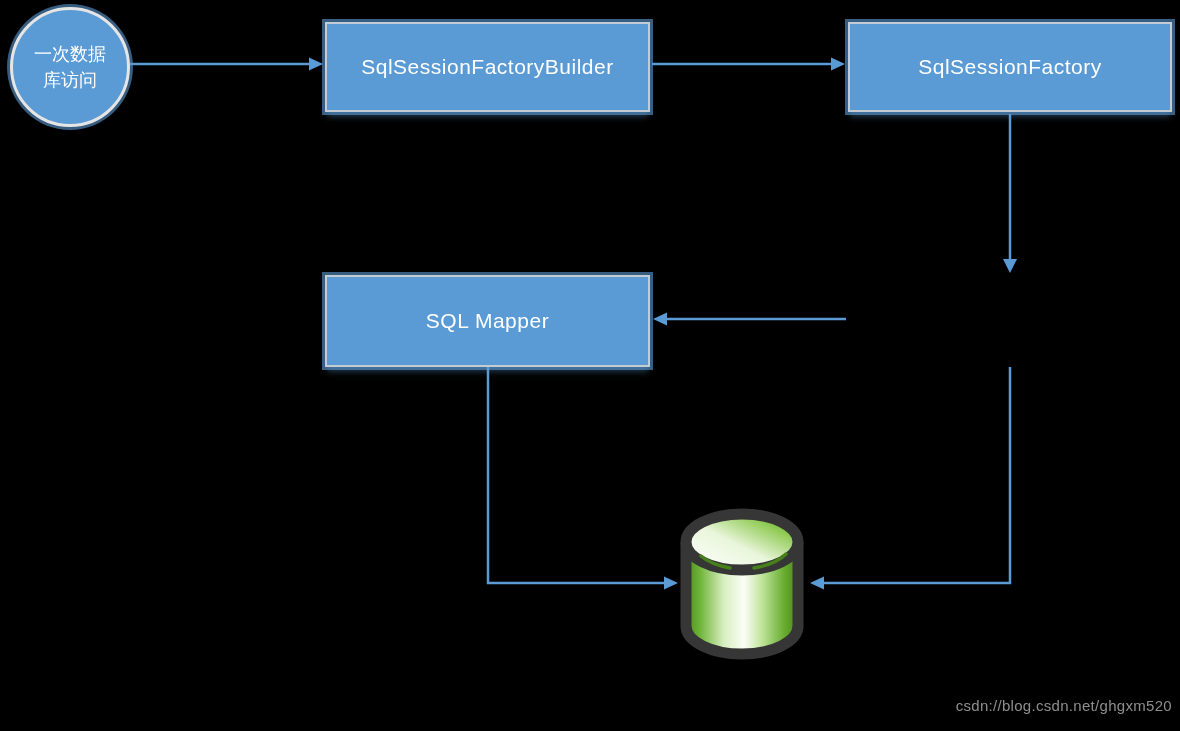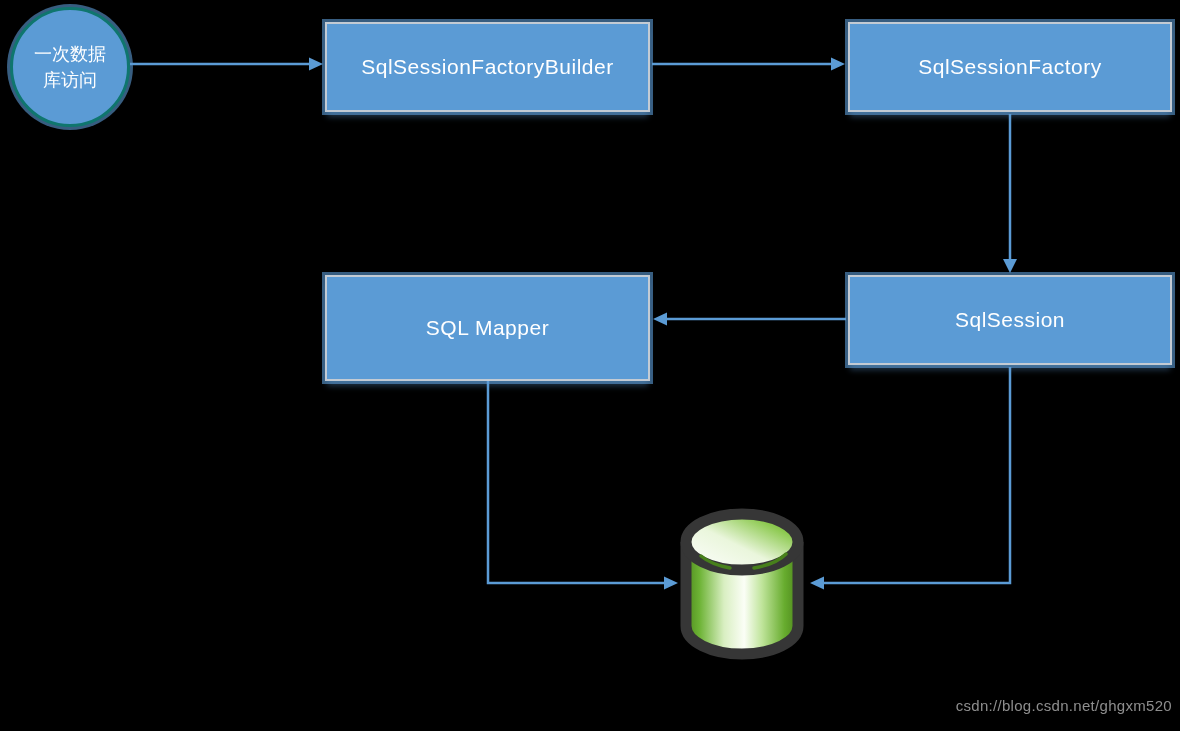--- a/index.html
+++ b/index.html
@@ -36,26 +36,26 @@
     text-align:center;
   }
   .box{
     border:2px solid var(--color-node-border);
     box-shadow:0 0 0 3px var(--color-node-glow),0 7px 6px -2px rgba(91,155,213,0.35);
     font-size:21px;
     letter-spacing:0.5px;
   }
   #box-builder{left:325px;top:22px;width:325px;height:90px;}
   #box-factory{left:848px;top:22px;width:324px;height:90px;}
-  #box-mapper{left:325px;top:275px;width:325px;height:106px;}
+  #box-mapper{left:325px;top:275px;width:325px;height:92px;}
   #box-session{left:848px;top:275px;width:324px;height:90px;}
   .circle{
     left:10px;top:7px;width:120px;height:120px;
     border-radius:50%;
-    border:3px solid #0f766e;
+    border:3px solid #e5e5e5;
     box-shadow:0 0 0 3px var(--color-node-glow);
     font-size:18px;
     line-height:1.45;
   }
   .circle-label{white-space:pre-line;}
   .db{
     position:absolute;left:674px;top:504px;width:136px;height:164px;
   }
   .watermark{
     position:absolute;right:8px;top:697px;
@@ -106,23 +106,20 @@
   </div>
 
   <div class="node box" id="box-builder">
     <span>SqlSessionFactoryBuilder</span>
   </div>
 
   <div class="node box" id="box-mapper">
     <span>SQL Mapper</span>
   </div>
 
-  <div class="node box" id="box-session">
-    <span>SqlSession</span>
-  </div>
 
   <div class="db">
     <svg viewBox="0 0 136 164" width="136" height="164" xmlns="http://www.w3.org/2000/svg">
       <defs>
         <linearGradient id="dbBody" x1="0" y1="0" x2="1" y2="0">
           <stop offset="0" stop-color="#4E8A1D"></stop>
           <stop offset="0.12" stop-color="#6DB335"></stop>
           <stop offset="0.34" stop-color="#D9EFC2"></stop>
           <stop offset="0.52" stop-color="#FBFEF6"></stop>
           <stop offset="0.68" stop-color="#BFE49A"></stop>

